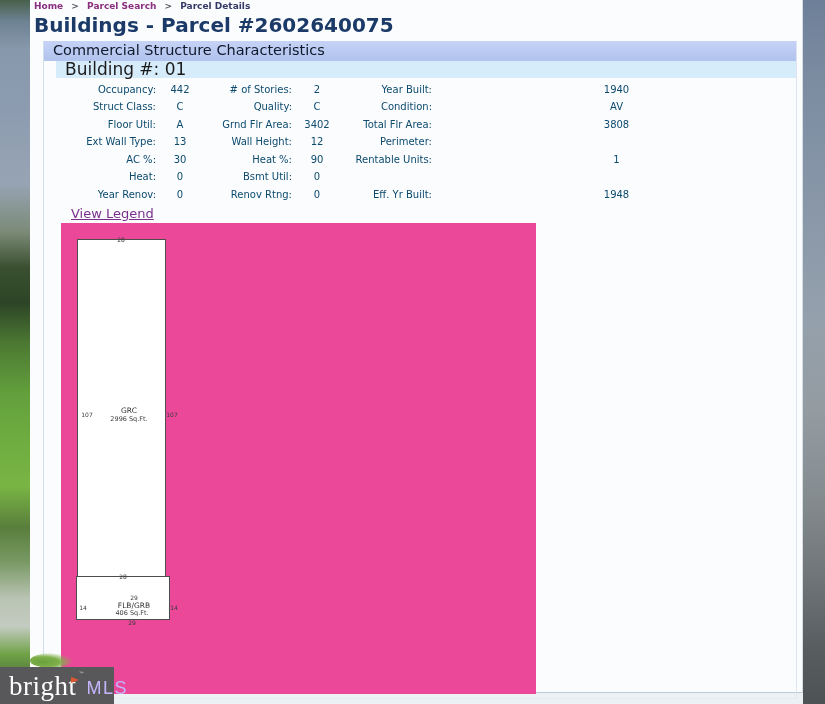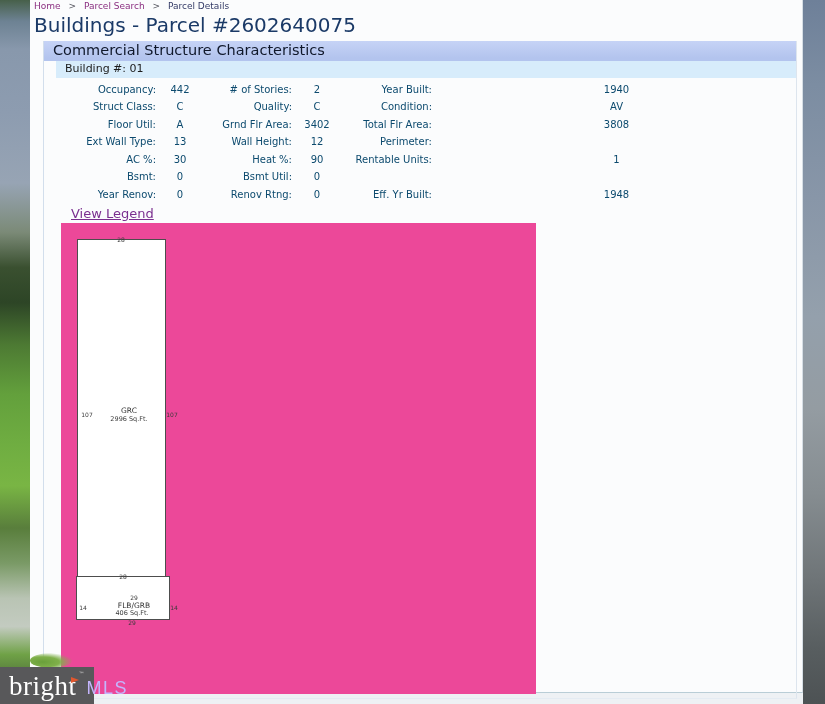--- a/index.html
+++ b/index.html
@@ -29,41 +29,41 @@
     background:radial-gradient(ellipse at 30% 60%, #69a03a 0%, #7fb04a 40%, rgba(130,170,90,0) 75%);
     border-radius:50%;
   }
   
   .panel {
     position:absolute; left:30px; top:0; width:773px; height:693px;
     background:#fbfcfd;
     border-right:1px solid #d6dee5;
     border-bottom:1px solid #b9cdd6;
   }
-  .breadcrumb { padding:1px 0 0 4px; font-size:9px; line-height:11px; color:#5b5b6e; white-space:nowrap; }
+  .breadcrumb { padding:1px 0 0 4px; font-size:9px; line-height:11px; color:#5b5b6e; white-space:nowrap;font-weight:bold; }
   .breadcrumb .crumb { color:#8b2f80; cursor:pointer; }
   .breadcrumb .sep { color:#55565f; margin:0 5px; }
   .breadcrumb .crumb-current { color:#333a66; }
   .page-title {
-    padding:2px 0 4px 4px; font-size:20px; font-weight:normal;
+    padding:2px 0 4px 4px; font-size:20px; font-weight:bold;
     color:#1b3a67; line-height:23px;
   }
   .section {
     margin-left:13px; width:754px;
     border-left:1px solid #d2deec; border-right:1px solid #dde5ee;
     border-bottom:1px solid #e4ebf2;
     padding-bottom:4px;
   }
   .section-header {
     background:linear-gradient(180deg,#c6d3f6 0%,#b3c4ee 85%);
     font-size:14.5px; color:#10182b; padding:2px 12px 3px 9px; line-height:14.5px;
   }
   .building-band {
     margin-left:12px; background:#d7ecfb;
-    font-size:11px; color:#1c1c1c; padding:1px 0 2px 9px; line-height:14px;
+    font-size:17px; color:#1c1c1c; padding:1px 0 2px 9px; line-height:14px;
   }
   .fields { padding:3px 0 0 12px; font-size:10px; color:#0c4a6e; }
   .frow {
     display:grid;
     grid-template-columns:100px 38px 88px 40px 90px auto;
     column-gap:5px; line-height:17.6px;
   }
   .lbl { text-align:right; white-space:nowrap; }
   .val { text-align:center; white-space:nowrap; }
   .view-legend-row { padding:2px 0 1px 27px; line-height:14px; }
@@ -74,21 +74,21 @@
     margin:1px 0 0 17px; width:475px; height:471px; background:#ec4899;
   }
   .sketch-canvas svg text {
     font-family:"DejaVu Sans","Liberation Sans",sans-serif;
     fill:#3b3b3b; font-size:6px;
   }
   .sketch-canvas svg text.sq { font-size:6.5px; }
   .sketch-canvas svg text.nm { font-size:7.5px; fill:#333; }
   
   .logo {
-    position:absolute; left:0; top:667px; width:94px; height:37px;
+    position:absolute; left:0; top:667px; width:114px; height:37px;
     background:#58585a; display:flex; align-items:center; padding-left:9px;
     z-index:5;
   }
   .brand-wrap { position:relative; }
   .brand {
     font-family:"Liberation Serif","DejaVu Serif",serif;
     color:#ffffff; font-size:27px; line-height:30px; letter-spacing:0.5px;
   }
   .logo-accent {
     position:absolute; top:6px; right:-2px; width:0; height:0;
@@ -160,21 +160,21 @@
       </div>
       <div class="frow">
         <div class="lbl">AC %:</div>
         <div class="val">30</div>
         <div class="lbl">Heat %:</div>
         <div class="val">90</div>
         <div class="lbl">Rentable Units:</div>
         <div class="val">1</div>
       </div>
       <div class="frow">
-        <div class="lbl">Bsmt:</div>
+        <div class="lbl">Heat:</div>
         <div class="val">0</div>
         <div class="lbl">Bsmt Util:</div>
         <div class="val">0</div>
         <div class="lbl"></div>
         <div class="val"></div>
       </div>
       <div class="frow">
         <div class="lbl">Year Renov:</div>
         <div class="val">0</div>
         <div class="lbl">Renov Rtng:</div>

